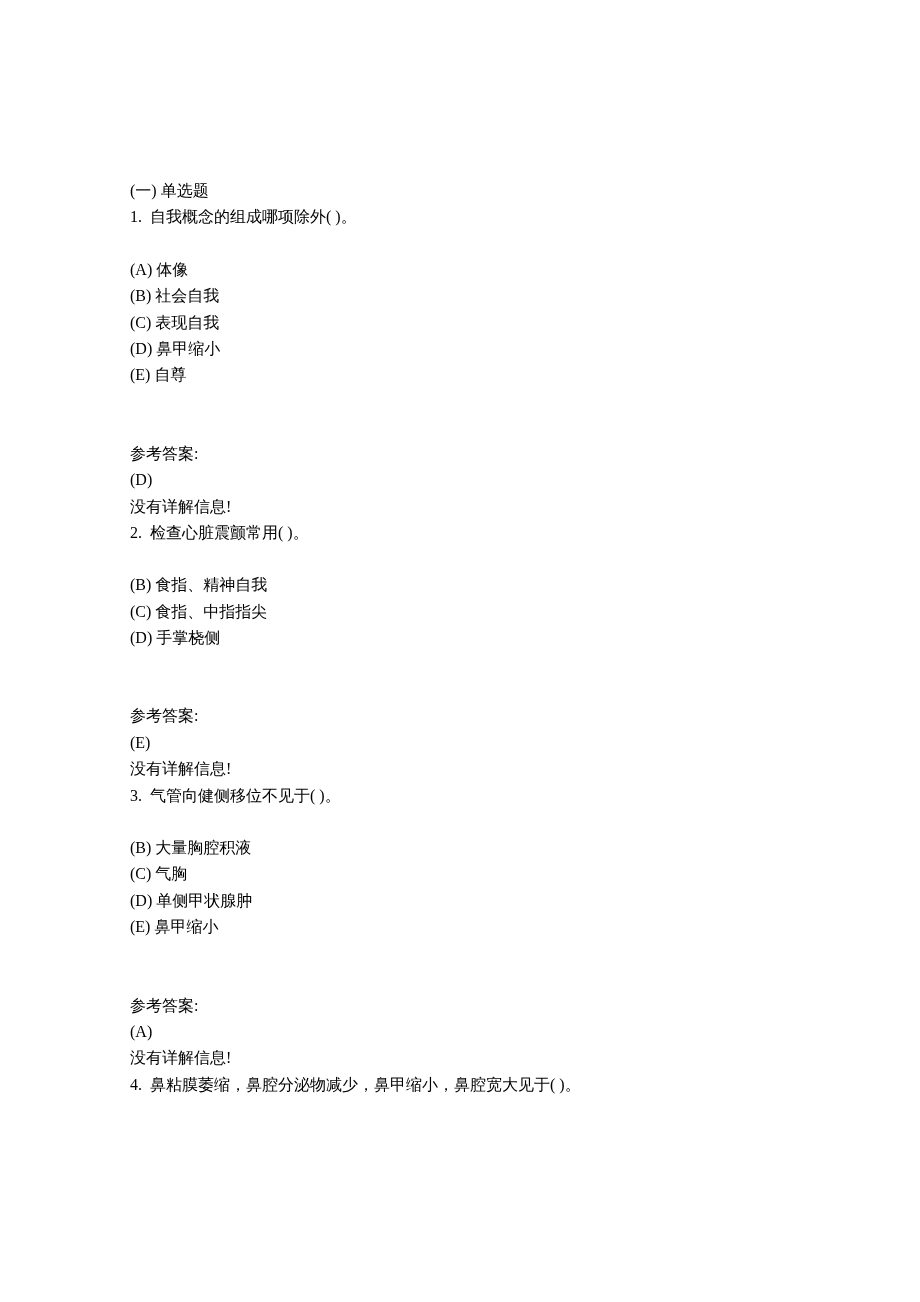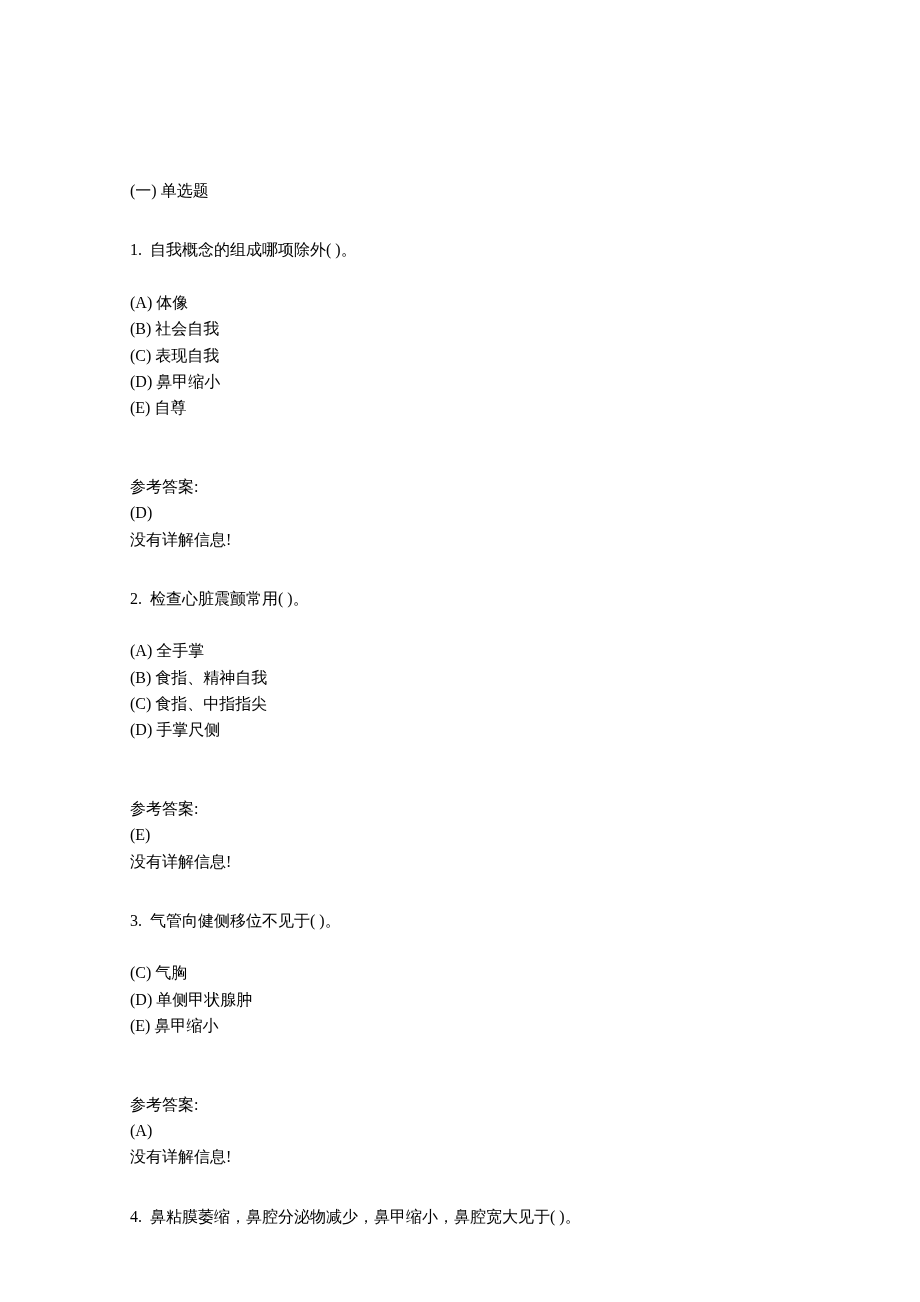--- a/index.html
+++ b/index.html
@@ -16,21 +16,20 @@
     }
     .page {
       width: 752px;
       padding: 178px 130px 40px 130px;
     }
     .line {
       white-space: pre;
     }
     .question-block {
       margin-bottom: 0;
-      margin-top: 33px;
     }
     .blank-line {
       height: 26px;
     }
     .options .line {
       margin: 0;
     }
     .answer-section {
       margin-top: 0;
     }
@@ -58,38 +57,38 @@
       <div class="line">参考答案:</div>
       <div class="line">(D)</div>
       <div class="line">没有详解信息!</div>
     </div>
   </div>
 
   <div class="question-block">
     <div class="line"><span>2.</span>  <span>检查心脏震颤常用( )。</span></div>
     <div class="blank-line"></div>
     <div class="options">
-      <div class="line"><span>(A)</span> <span>全手掌</span></div>
       <div class="line"><span>(B)</span> <span>食指、精神自我</span></div>
       <div class="line"><span>(C)</span> <span>食指、中指指尖</span></div>
-      <div class="line"><span>(D)</span> <span>手掌尺侧</span></div>
+      <div class="line"><span>(D)</span> <span>手掌桡侧</span></div>
     </div>
     <div class="blank-line"></div>
     <div class="blank-line"></div>
     <div class="answer-section">
       <div class="line">参考答案:</div>
       <div class="line">(E)</div>
       <div class="line">没有详解信息!</div>
     </div>
   </div>
 
   <div class="question-block">
     <div class="line"><span>3.</span>  <span>气管向健侧移位不见于( )。</span></div>
     <div class="blank-line"></div>
     <div class="options">
+      <div class="line"><span>(B)</span> <span>大量胸腔积液</span></div>
       <div class="line"><span>(C)</span> <span>气胸</span></div>
       <div class="line"><span>(D)</span> <span>单侧甲状腺肿</span></div>
       <div class="line"><span>(E)</span> <span>鼻甲缩小</span></div>
     </div>
     <div class="blank-line"></div>
     <div class="blank-line"></div>
     <div class="answer-section">
       <div class="line">参考答案:</div>
       <div class="line">(A)</div>
       <div class="line">没有详解信息!</div>

